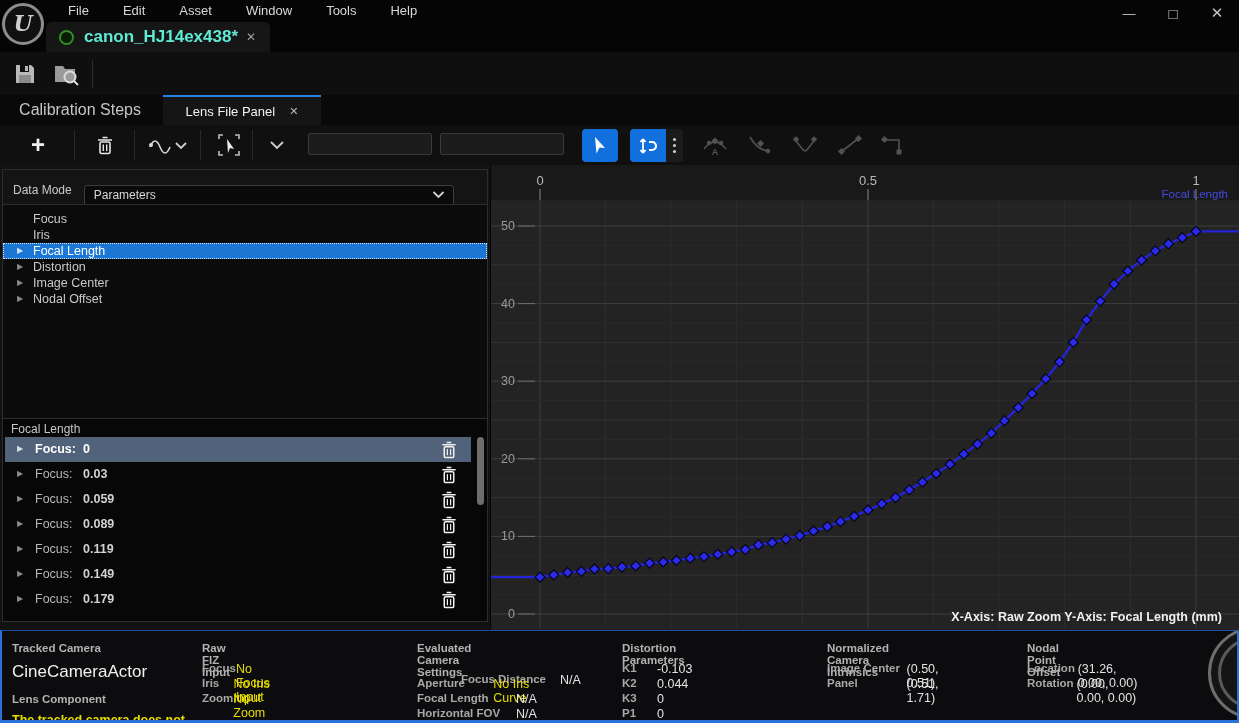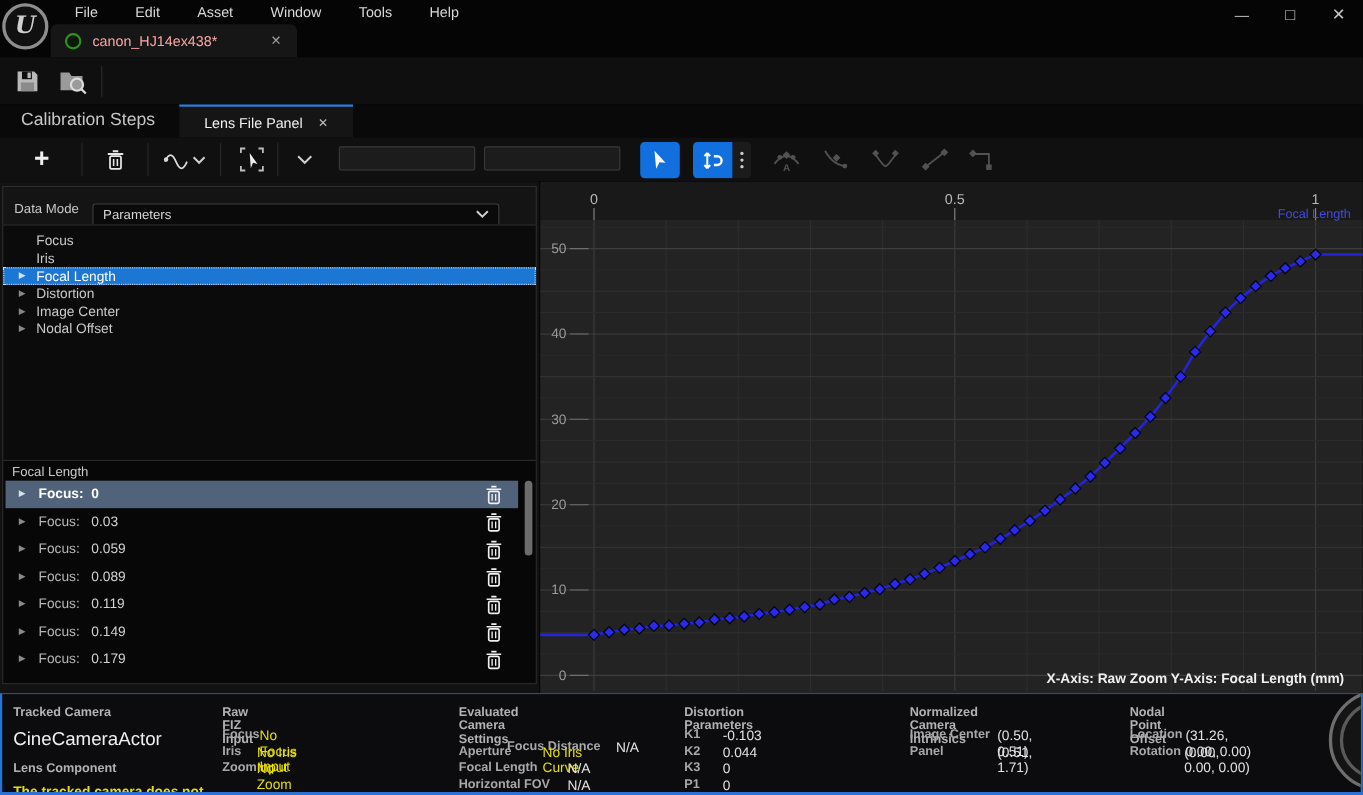--- a/index.html
+++ b/index.html
@@ -17,21 +17,21 @@
   #menubar{left:56px;top:0;height:20px;display:flex;align-items:center;}
   .menu-item{padding:1px 12px;margin-right:10px;font-size:13px;color:#d8d8d8;cursor:default;}
   #win-controls{right:0;top:0;height:26px;display:flex;align-items:center;}
   .winbtn{width:44px;text-align:center;color:#c4c4c4;font-size:13px;}
   #btn-max{font-size:15px;}
   #btn-close{font-size:15px;}
   #asset-tab{left:46px;top:22px;height:30px;width:224px;background:#161616;
              border-radius:6px 6px 0 0;display:flex;align-items:center;}
   #asset-dot{width:11px;height:11px;border-radius:50%;border:2px solid #2f9123;
              background:#0b1a08;margin:0 10px 0 13px;}
-  #asset-tab-label{font-size:13px;color:#fca5a5;flex:1;}
+  #asset-tab-label{font-size:17px;color:#5eead4;flex:1;font-weight:bold;}
   #asset-tab-close{color:#9f9f9f;font-size:12px;margin-right:14px;}
   
   #toolbar1{left:0;top:52px;width:1239px;height:43px;background:#0f0f0f;}
   .tb1-icon{top:9px;width:26px;height:26px;}
   #sep1{left:92px;top:8px;width:1px;height:28px;background:#2b2b2b;}
   #media-btn{left:105px;top:7px;height:29px;background:#0e6ddc;border-radius:4px;
              display:flex;align-items:center;padding:0 14px 0 10px;}
   #media-btn svg{margin-right:8px;}
   #media-btn span{color:#fff;font-size:13px;}
   
@@ -75,21 +75,21 @@
   .prow .tri{position:absolute;left:14px;font-size:8px;color:#878787;line-height:1;}
   .prow .plabel{margin-left:30px;font-size:12.5px;color:#c9c9c9;}
   .prow.sel{background:#1b76d4;outline:1px dotted #cfe3ff;outline-offset:-1px;}
   .prow.sel .plabel{color:#fff;}
   .prow.sel .tri{color:#cfe0ff;}
   #focus-box{left:2px;top:253px;width:486px;height:204px;background:#070707;}
   #focus-header{margin:2px 0 0 8px;font-size:12px;color:#c8c8c8;height:16px;line-height:16px;}
   .frow{position:relative;height:25px;width:466px;margin-left:2px;}
   .frow .tri{position:absolute;left:12px;top:8px;font-size:8px;color:#8a8a8a;line-height:1;}
   .frow .flabel{position:absolute;left:30px;top:5px;font-size:12.5px;color:#b6b6b6;}
-  .frow .fvalue{position:absolute;left:78px;top:5px;font-size:12.5px;color:#d2d2d2;}
+  .frow .fvalue{position:absolute;left:78px;top:5px;font-size:12.5px;color:#d2d2d2;font-weight:bold;}
   .frow .ftrash{position:absolute;right:14px;top:4px;width:16px;height:17px;}
   .frow.sel{background:#50637a;}
   .frow.sel .flabel,.frow.sel .fvalue{color:#fff;font-weight:bold;}
   .frow.sel .tri{color:#d7dfe9;}
   #focus-scroll{right:6px;top:272px;width:7px;height:68px;border-radius:3.5px;background:#6c6c6c;}
   
   #chart{left:491px;top:0;width:748px;height:465px;}
   
   #bottombar{left:0;top:630px;width:1239px;height:93px;background:#0c0c0f;
              border-left:2px solid #2a72d8;border-right:2px solid #2a72d8;

